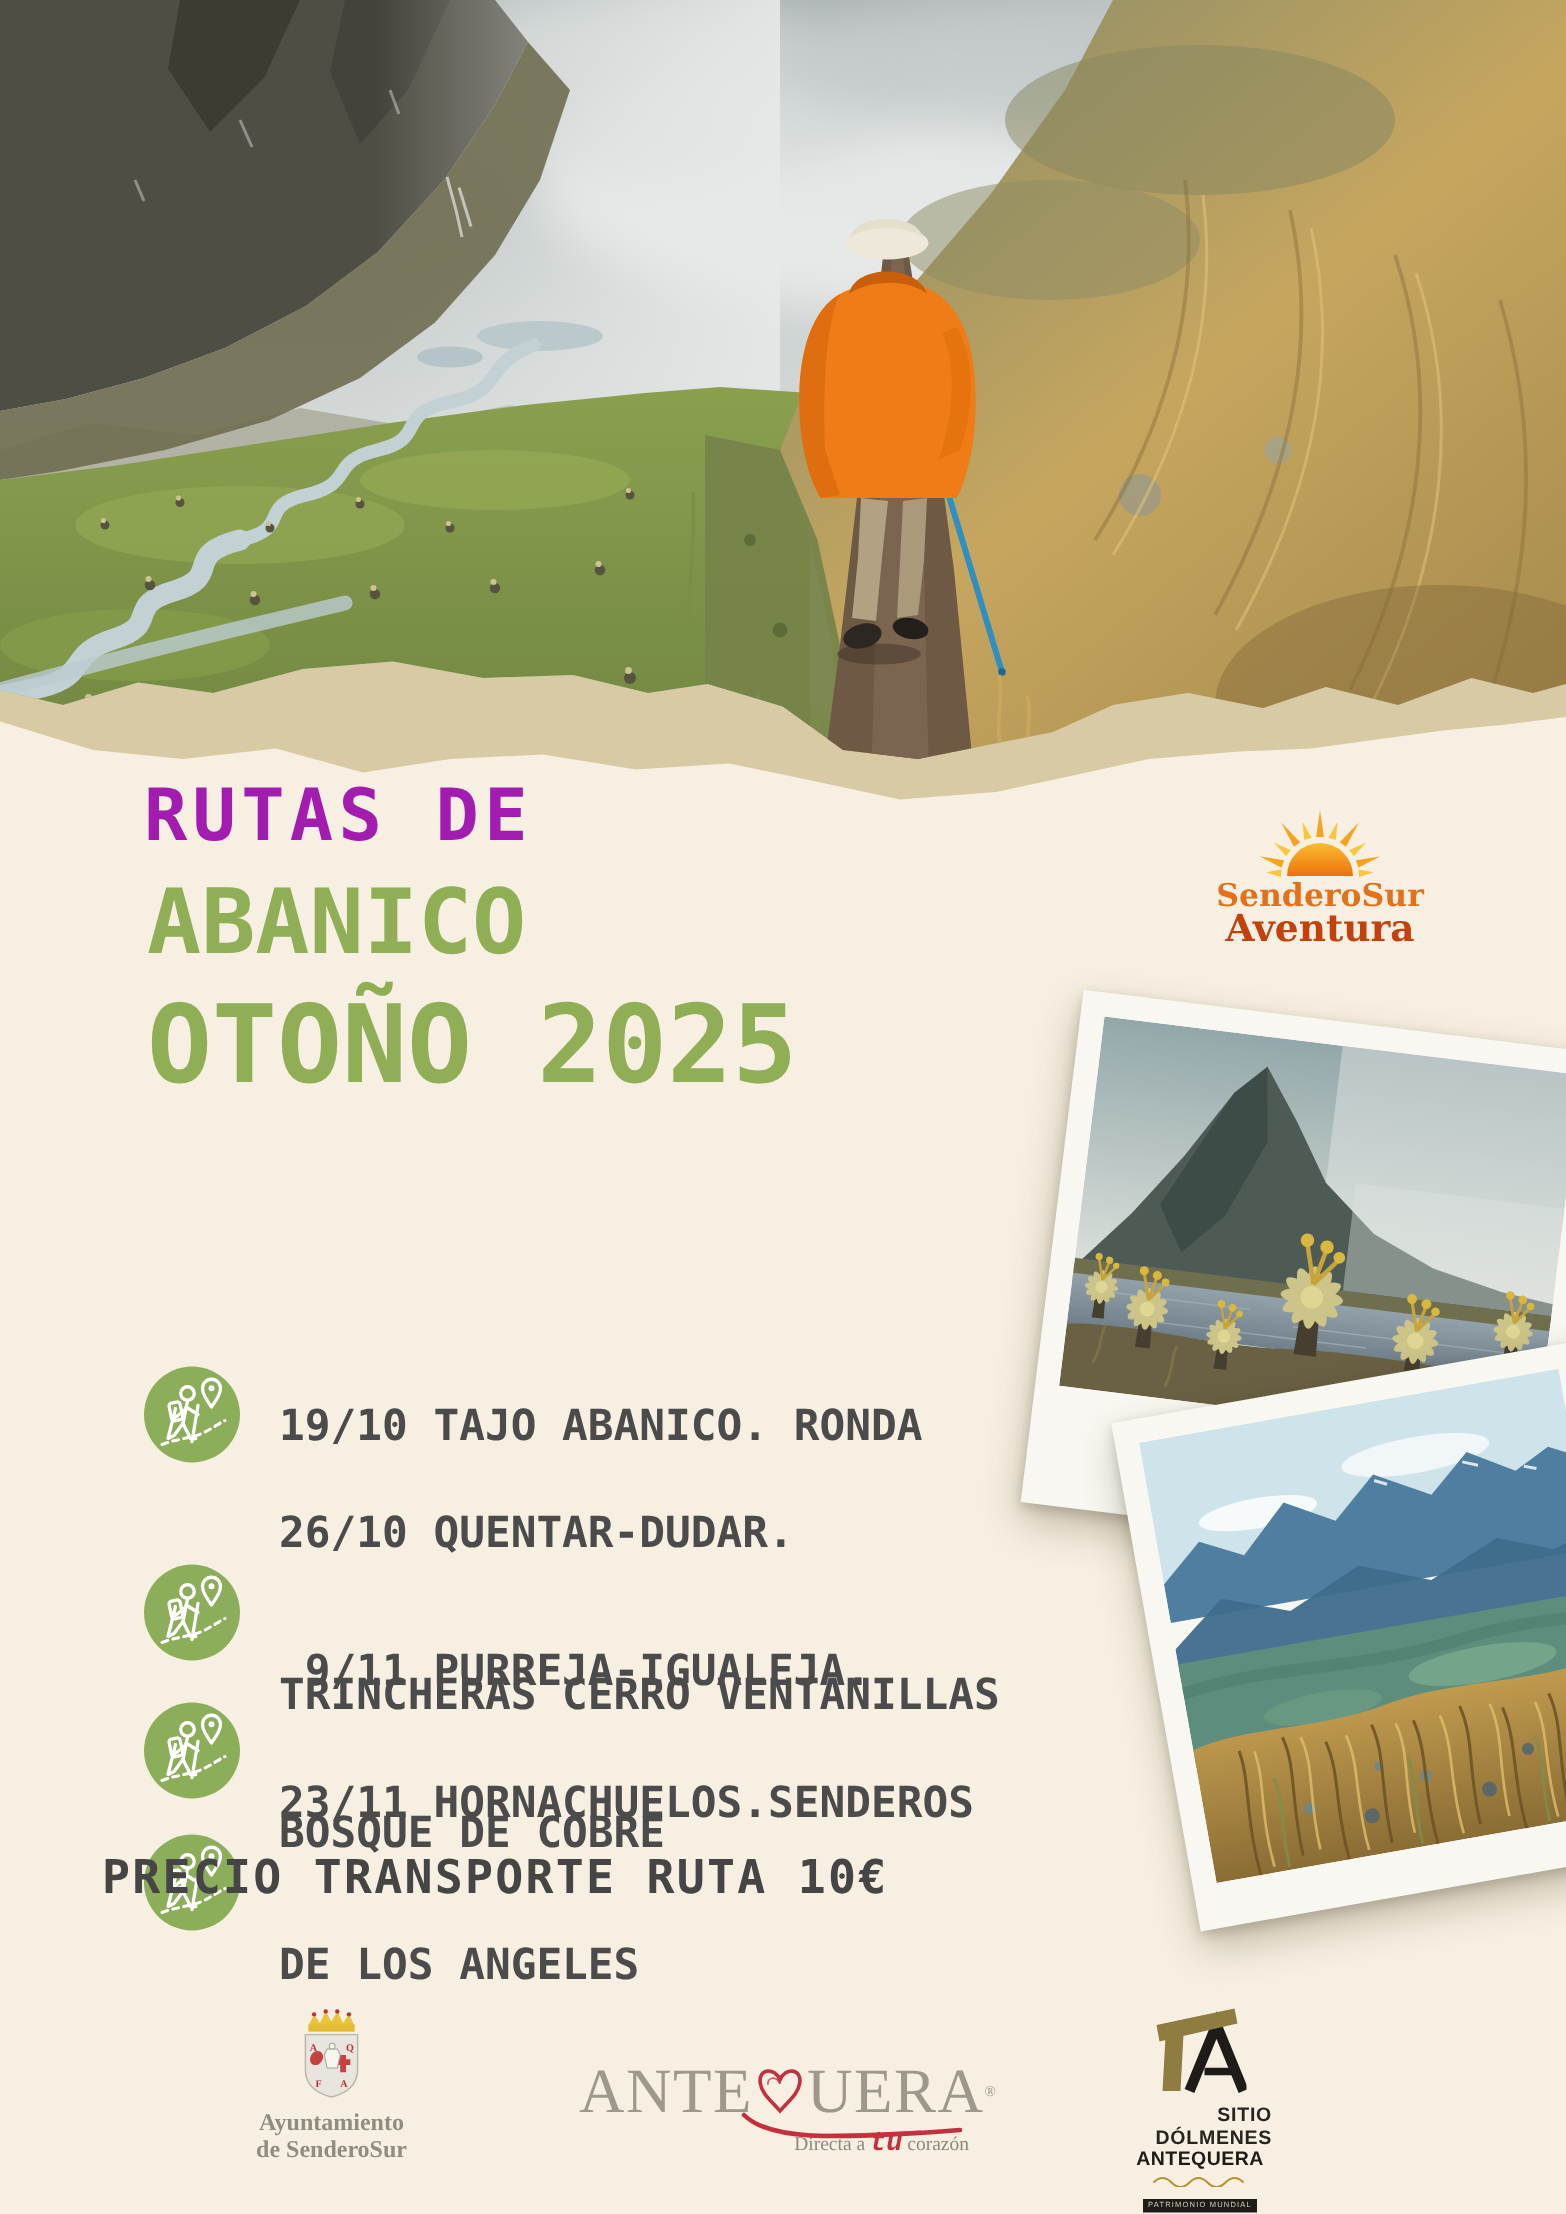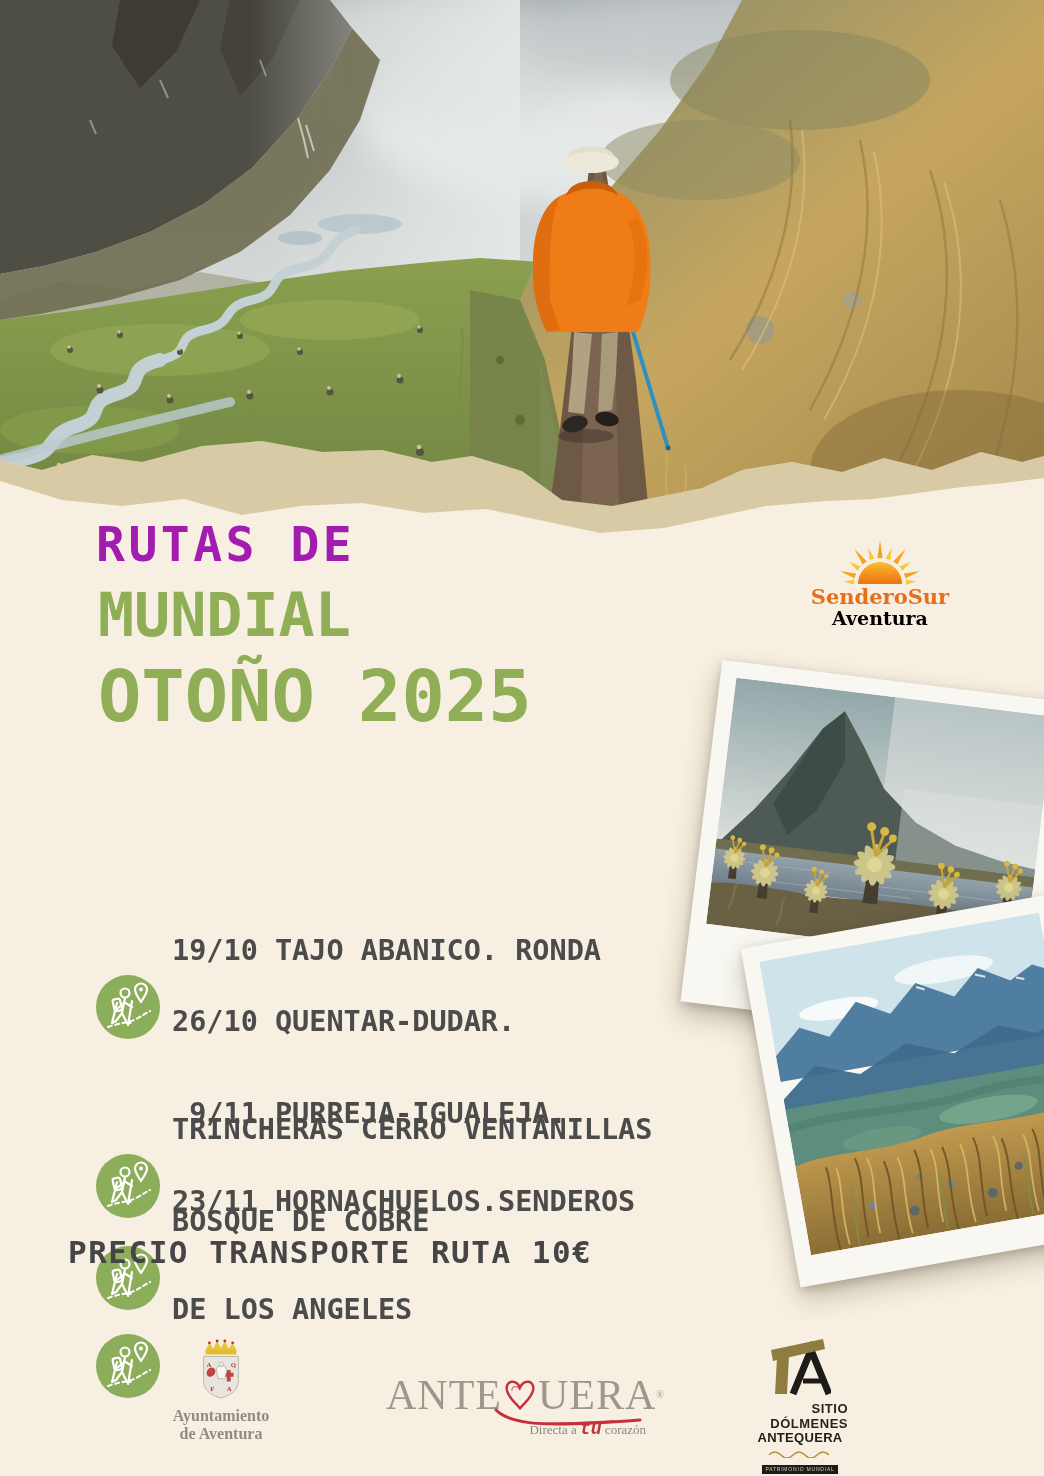--- a/index.html
+++ b/index.html
@@ -6,32 +6,32 @@
   .poster{
     position:relative; width:1044px; height:1476px; overflow:hidden;
     background:#f7f0e2;
     font-family:"DejaVu Sans Mono", monospace;
   }
   .hero{position:absolute;left:0;top:0;width:1044px;height:545px;}
   
   .brand{position:absolute;left:800px;top:524px;width:160px;text-align:center;z-index:3;}
   .brand .sun{display:block;margin:0 auto;}
   .brand .bname{font-family:"DejaVu Serif",serif;font-weight:bold;color:#e5701a;font-size:21px;line-height:22px;}
-  .brand .bname2{font-family:"DejaVu Serif",serif;font-weight:bold;color:#000000;font-size:19px;line-height:21px;}
+  .brand .bname2{font-family:"DejaVu Serif",serif;font-weight:bold;color:#c2410c;font-size:25px;line-height:21px;}
   
   .t1{position:absolute;left:96px;top:516px;font-size:48px;font-weight:bold;letter-spacing:3.5px;color:#a21caf;}
   .t2{position:absolute;left:98px;top:580px;font-size:60px;font-weight:bold;color:#8fae55;}
   .t3{position:absolute;left:98px;top:654px;font-size:72px;font-weight:bold;color:#8fae55;}
   
   .polaroid{position:absolute;background:#f8f7f1;box-shadow:0 12px 26px rgba(70,58,32,.30),0 3px 8px rgba(70,58,32,.22);z-index:2;}
   .p1{left:700px;top:682px;width:352px;height:296px;padding:16px 16px 32px 16px;box-sizing:content-box;transform:rotate(7deg);}
   .p2{left:768px;top:916px;width:316px;height:298px;padding:16px 16px 30px 16px;transform:rotate(-10deg);}
   .polaroid svg{display:block;}
   
-  .route{position:absolute;left:94px;display:flex;gap:10px;align-items:flex-end;z-index:3;}
+  .route{position:absolute;left:94px;display:flex;gap:24px;align-items:center;z-index:3;}
   .r1{top:845px;} .r2{top:930px;} .r3{top:1022px;} .r4{top:1110px;}
   .route .txt{font-size:28.5px;font-weight:bold;line-height:36px;color:#4b4b4b;white-space:pre;padding-top:2px;}
   .route.single .txt{padding-top:16px;}
   
   .price{position:absolute;left:68px;top:1234px;font-size:31px;font-weight:bold;letter-spacing:1.5px;color:#454545;z-index:3;}
   
   .f-ayto{position:absolute;left:146px;top:1336px;width:150px;text-align:center;z-index:3;font-weight:bold;}
   .f-ayto .cap{font-family:"Liberation Serif",serif;font-size:16px;line-height:20px;color:#8f8c83;margin-top:2px;}
   .f-ante{position:absolute;left:386px;top:1372px;width:260px;z-index:3;font-family:"Liberation Serif",serif;}
   .f-ante .nm{display:flex;align-items:flex-end;font-size:42px;letter-spacing:1px;color:#9e978c;line-height:42px;}
@@ -216,21 +216,21 @@
           <polygon points="-2.6,-26 2.6,-26 0,-36" transform="rotate(-86)" fill="#f9c73c"></polygon>
         </g>
         <path d="M-22,0 A22,22 0 0 1 22,0 Z" fill="url(#sunG)"></path>
       </g>
     </svg>
     <div class="bname">SenderoSur</div>
     <div class="bname2">Aventura</div>
   </div>
 
   <div class="t1">RUTAS DE</div>
-  <div class="t2">MUNDIAL</div>
+  <div class="t2">ABANICO</div>
   <div class="t3">OTOÑO 2025</div>
 
   <div class="polaroid p1">
     <svg width="320" height="248" viewBox="0 0 320 248">
       <defs>
         <linearGradient id="p1sky" x1="0" y1="0" x2="0" y2="1">
             <stop offset="0" stop-color="#93a7aa"></stop>
             <stop offset="1" stop-color="#d9ded9"></stop>
           </linearGradient>
         <linearGradient id="lakeG" x1="0" y1="0" x2="0" y2="1">
@@ -374,21 +374,21 @@
       <text x="15" y="31" font-size="7" fill="#c03030" font-family="Liberation Serif,serif">A</text>
       <text x="40" y="31" font-size="7" fill="#c03030" font-family="Liberation Serif,serif">Q</text>
       <text x="19" y="56" font-size="7" fill="#c03030" font-family="Liberation Serif,serif">F</text>
       <text x="36" y="56" font-size="7" fill="#c03030" font-family="Liberation Serif,serif">A</text>
       <path d="M16,34 c3,-4 7,-3 8,0 c1,3 -2,7 -5,7 c-3,0 -5,-3 -3,-7 Z" fill="#c03030" opacity="0.9"></path>
       <path d="M36,34 l4,0 0,3 3,0 0,4 -3,0 0,5 -4,0 0,-5 -3,0 0,-4 3,0 Z" fill="#c03030" opacity="0.9"></path>
       <path d="M27,30 h7 l2,4 -2,9 h-7 l-2,-9 Z" fill="#f6f5f0" stroke="#a9a49a" stroke-width="0.7"></path>
       <circle cx="30.5" cy="28" r="2" fill="#f6f5f0" stroke="#a9a49a" stroke-width="0.7"></circle>
     </svg>
     <div class="cap">Ayuntamiento</div>
-    <div class="cap" style="margin-top:-2px">de Aventura</div>
+    <div class="cap" style="margin-top:-2px">de SenderoSur</div>
   </div>
 
   <div class="f-ante">
     <div class="nm">
       <span>ANTE</span>
       <span class="hq">
         <svg width="34" height="38" viewBox="0 0 36 40">
           <path d="M18,11 C14,2 3,3 4,13 C5,21 12,26 18,33 C24,26 31,21 32,13 C33,3 22,2 18,11 Z" stroke="#c5303e" stroke-width="2.6" fill="none"></path>
           <path d="M18,14 C15.5,8 9,9 9.5,14.5" stroke="#c5303e" stroke-width="1.2" fill="none" opacity="0.8"></path>
         </svg>

